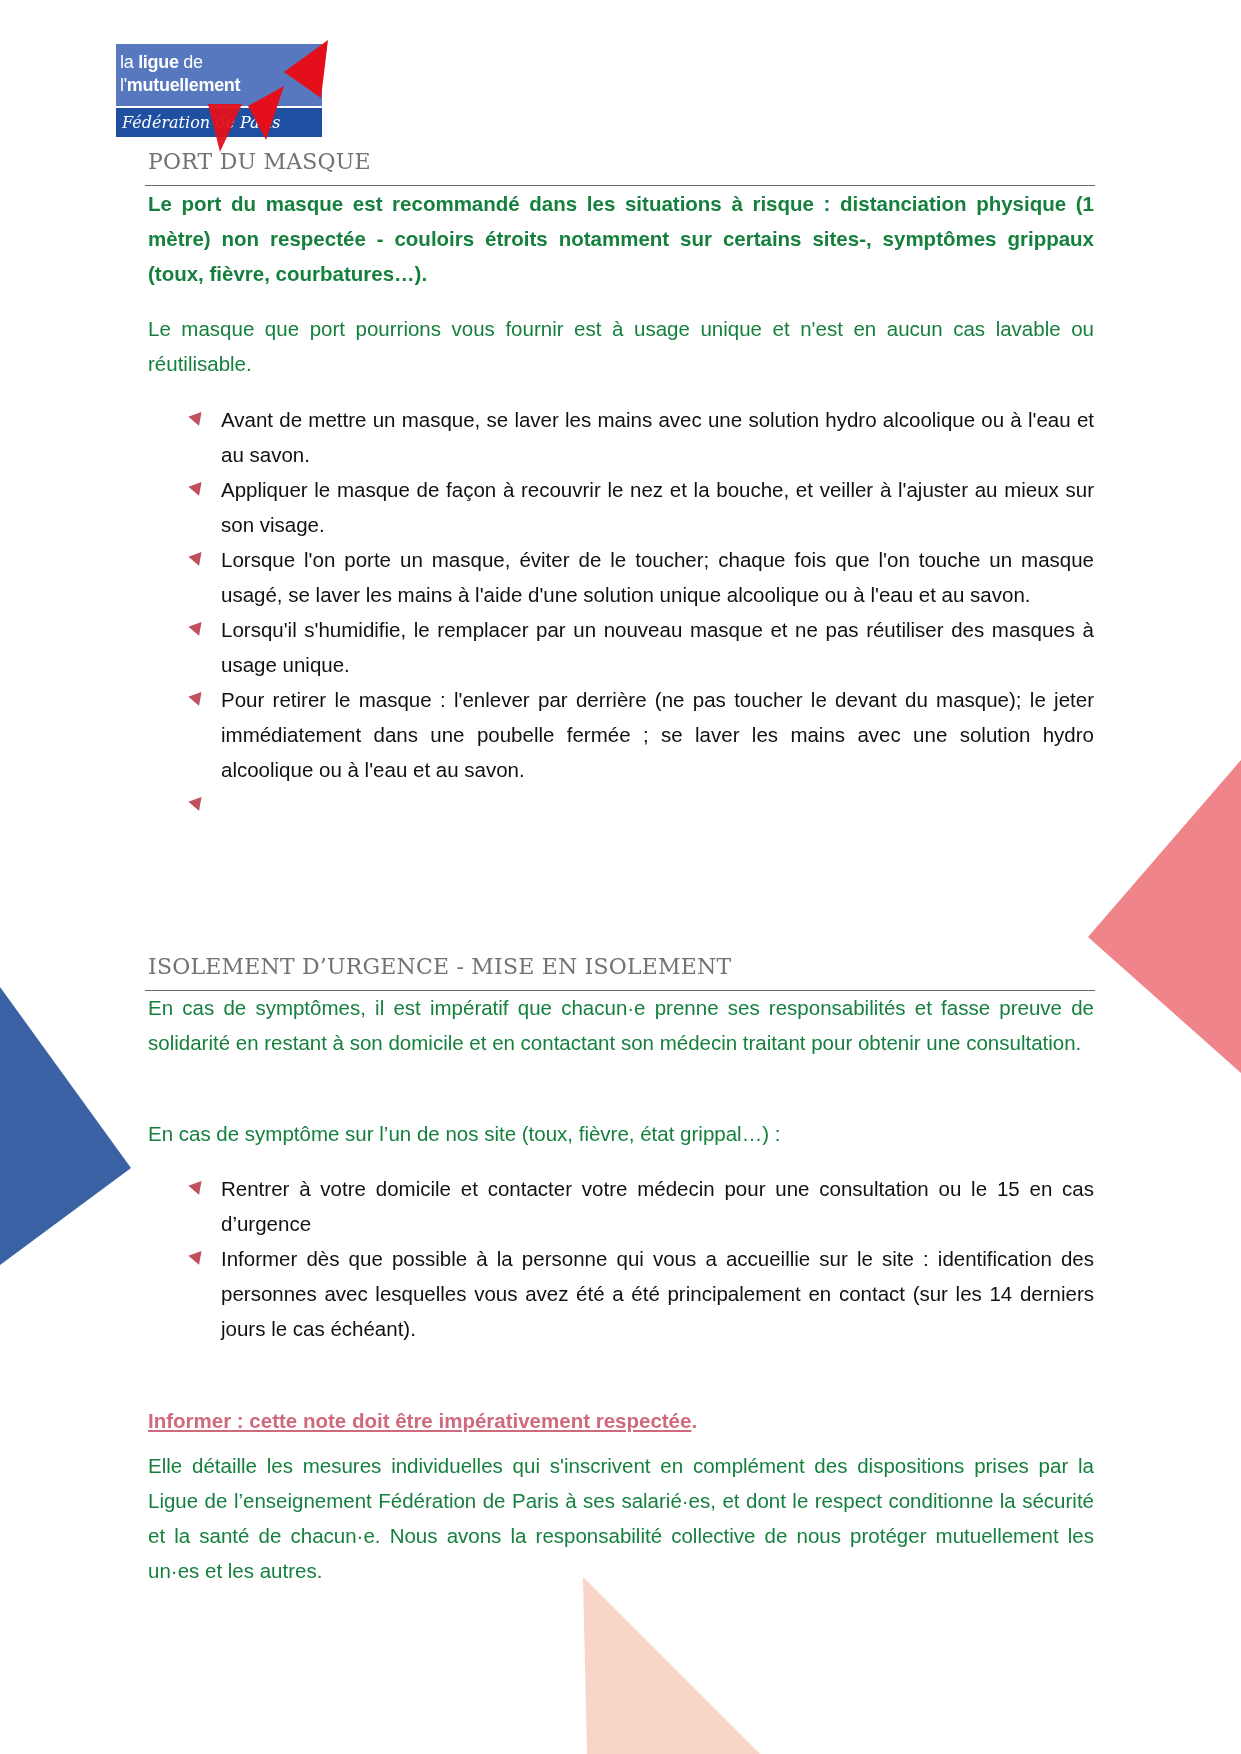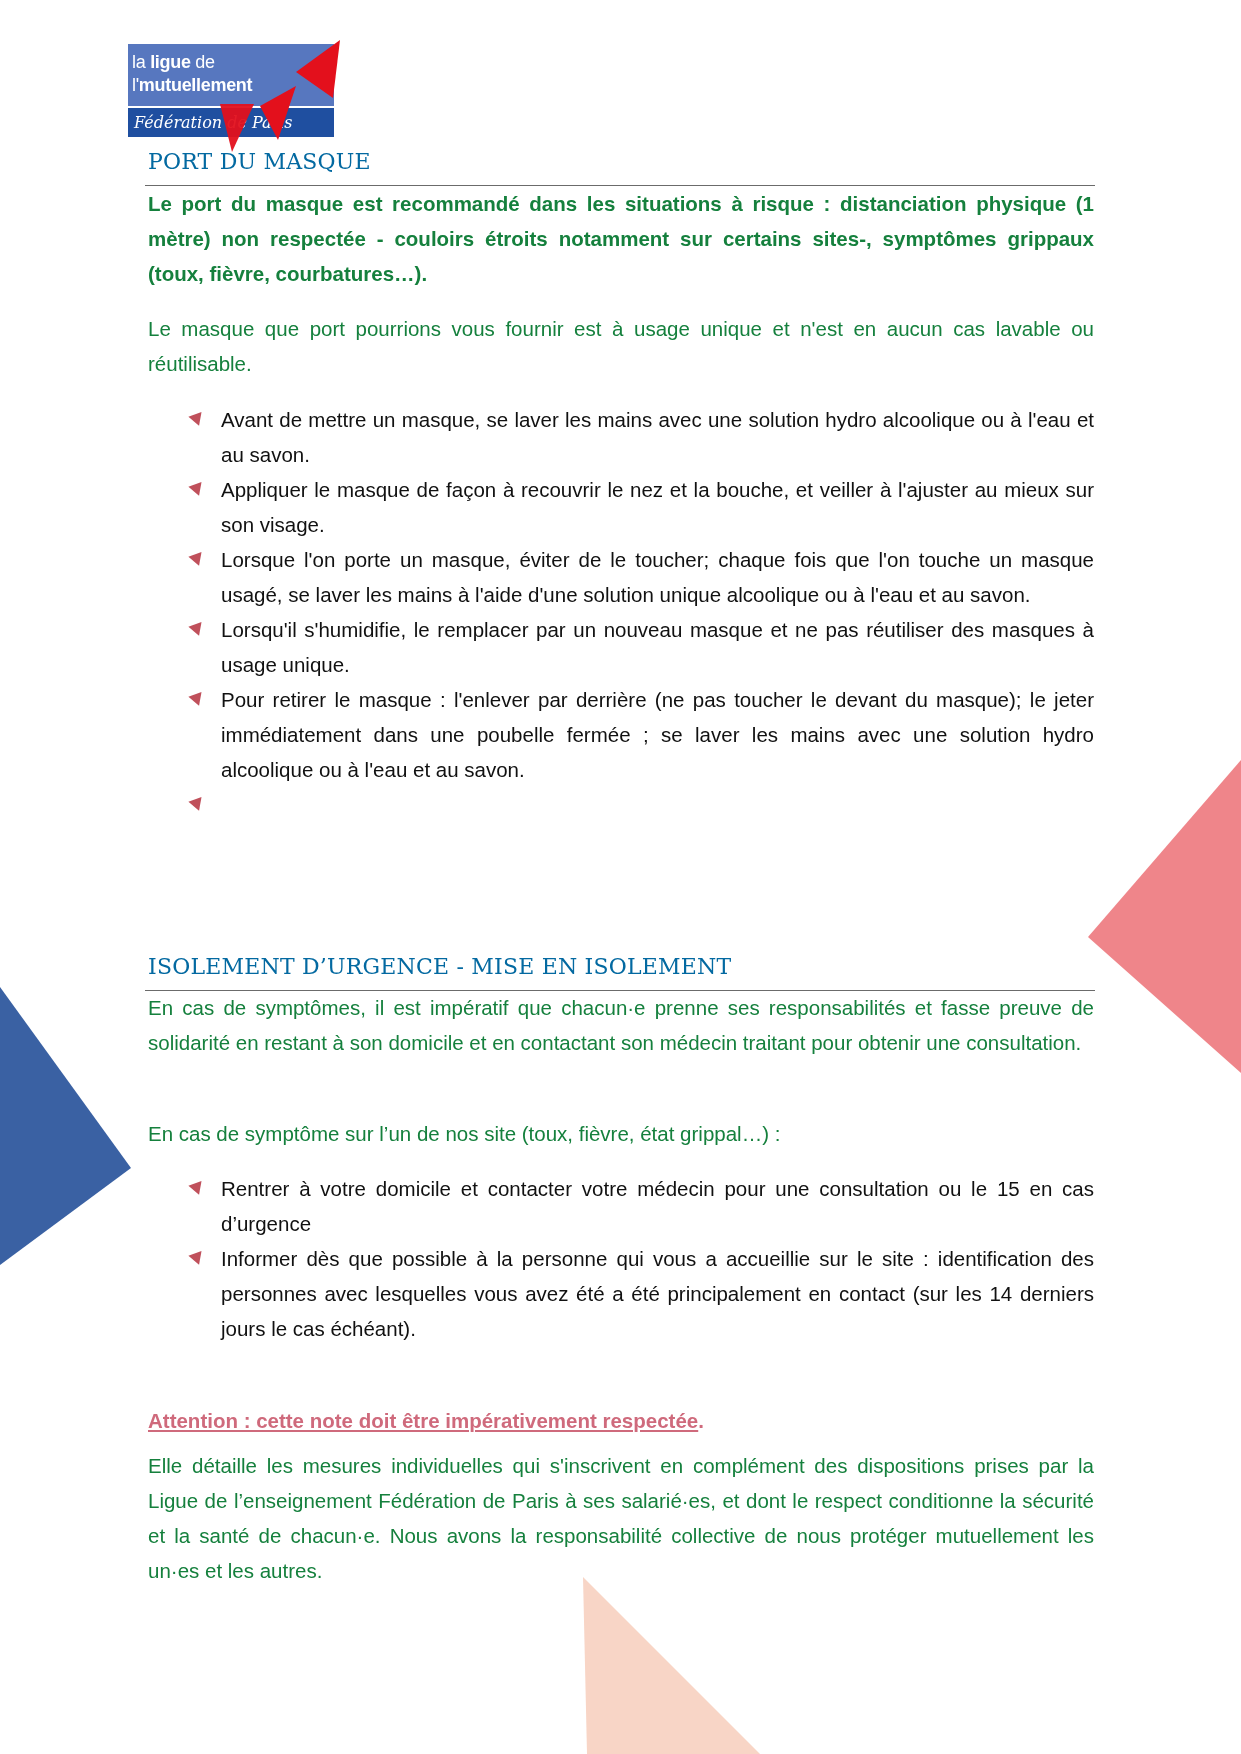--- a/index.html
+++ b/index.html
@@ -8,42 +8,42 @@
       height: 1754px;
       position: relative;
       background: #ffffff;
       overflow: hidden;
       font-family: "Liberation Sans", "DejaVu Sans", sans-serif;
       color: #111;
     }
     .deco { position: absolute; left: 0; top: 0; width: 1241px; height: 1754px; pointer-events: none; }
 
     
-    .logo { position: absolute; left: 128px; top: 44px; width: 206px; height: 83px; }
+    .logo { position: absolute; left: 116px; top: 44px; width: 206px; height: 83px; }
     .logo-top {
       position: absolute; left: 0; top: 0; width: 206px; height: 62px;
       background: #5777bf; color: #fff;
     }
     .logo-top .l1 { position: absolute; left: 4px; top: 8px; font-size: 18px; line-height: 20px; letter-spacing: -0.3px; }
     .logo-top .l1 b { font-weight: bold; }
     .logo-top .l2 { position: absolute; left: 4px; top: 30px; font-size: 18px; line-height: 22px; letter-spacing: -0.3px; }
     .logo-top .l2 b { font-weight: bold; }
     .logo-bottom {
       position: absolute; left: 0; top: 64px; width: 206px; height: 29px;
       background: #1f4fa0; color: #fff;
       font-family: "DejaVu Serif", serif; font-style: italic;
       font-size: 16px; line-height: 29px; padding-left: 6px; box-sizing: border-box;
     }
     .logo-svg { position: absolute; left: 0; top: 0; width: 220px; height: 110px; overflow: visible; }
 
     h2.section-title {
       position: absolute; left: 148px; width: 946px;
       margin: 0; font-weight: normal;
       font-family: "DejaVu Serif", "Liberation Serif", serif;
-      font-size: 22px; color: #0369a1; letter-spacing: 0.2px;
+      font-size: 22px; color: #737373; letter-spacing: 0.2px;
     }
     .rule { position: absolute; left: 145px; width: 950px; height: 0; border-top: 1.5px solid #6b6b6b; }
 
     .para {
       position: absolute; left: 148px; width: 946px; margin: 0;
       font-size: 20.5px; line-height: 35px; text-align: justify;
       font-family: "Liberation Sans", sans-serif;
       color: #15803d;
     }
     .bold { font-weight: bold; }
@@ -108,15 +108,15 @@
 <div class="rule" style="top:990px;"></div>
 
 <p class="para" style="top:990px;">En cas de symptômes, il est impératif que chacun·e prenne ses responsabilités et fasse preuve de solidarité en restant à son domicile et en contactant son médecin traitant pour obtenir une consultation.</p>
 <p class="para" style="top:1116px;">En cas de symptôme sur l’un de nos site (toux, fièvre, état grippal…) :</p>
 
 <ul class="bullets" style="top:1171px;">
   <li><span class="bullet-icon"></span><span>Rentrer à votre domicile et contacter votre médecin pour une consultation ou le 15 en cas d’urgence</span></li>
   <li><span class="bullet-icon"></span><span>Informer dès que possible à la personne qui vous a accueillie sur le site : identification des personnes avec lesquelles vous avez été a été principalement en contact (sur les 14 derniers jours le cas échéant).</span></li>
 </ul>
 
-<p class="attention" style="top:1403px;"><span class="u">Attention : cette note doit être impérativement respectée</span><span>.</span></p>
+<p class="attention" style="top:1403px;"><span class="u">Informer : cette note doit être impérativement respectée</span><span>.</span></p>
 
 <p class="para" style="top:1448px;">Elle détaille les mesures individuelles qui s'inscrivent en complément des dispositions prises par la Ligue de l’enseignement Fédération de Paris à ses salarié·es, et dont le respect conditionne la sécurité et la santé de chacun·e. Nous avons la responsabilité collective de nous protéger mutuellement les un·es et les autres.</p>
 
 </body></html>

